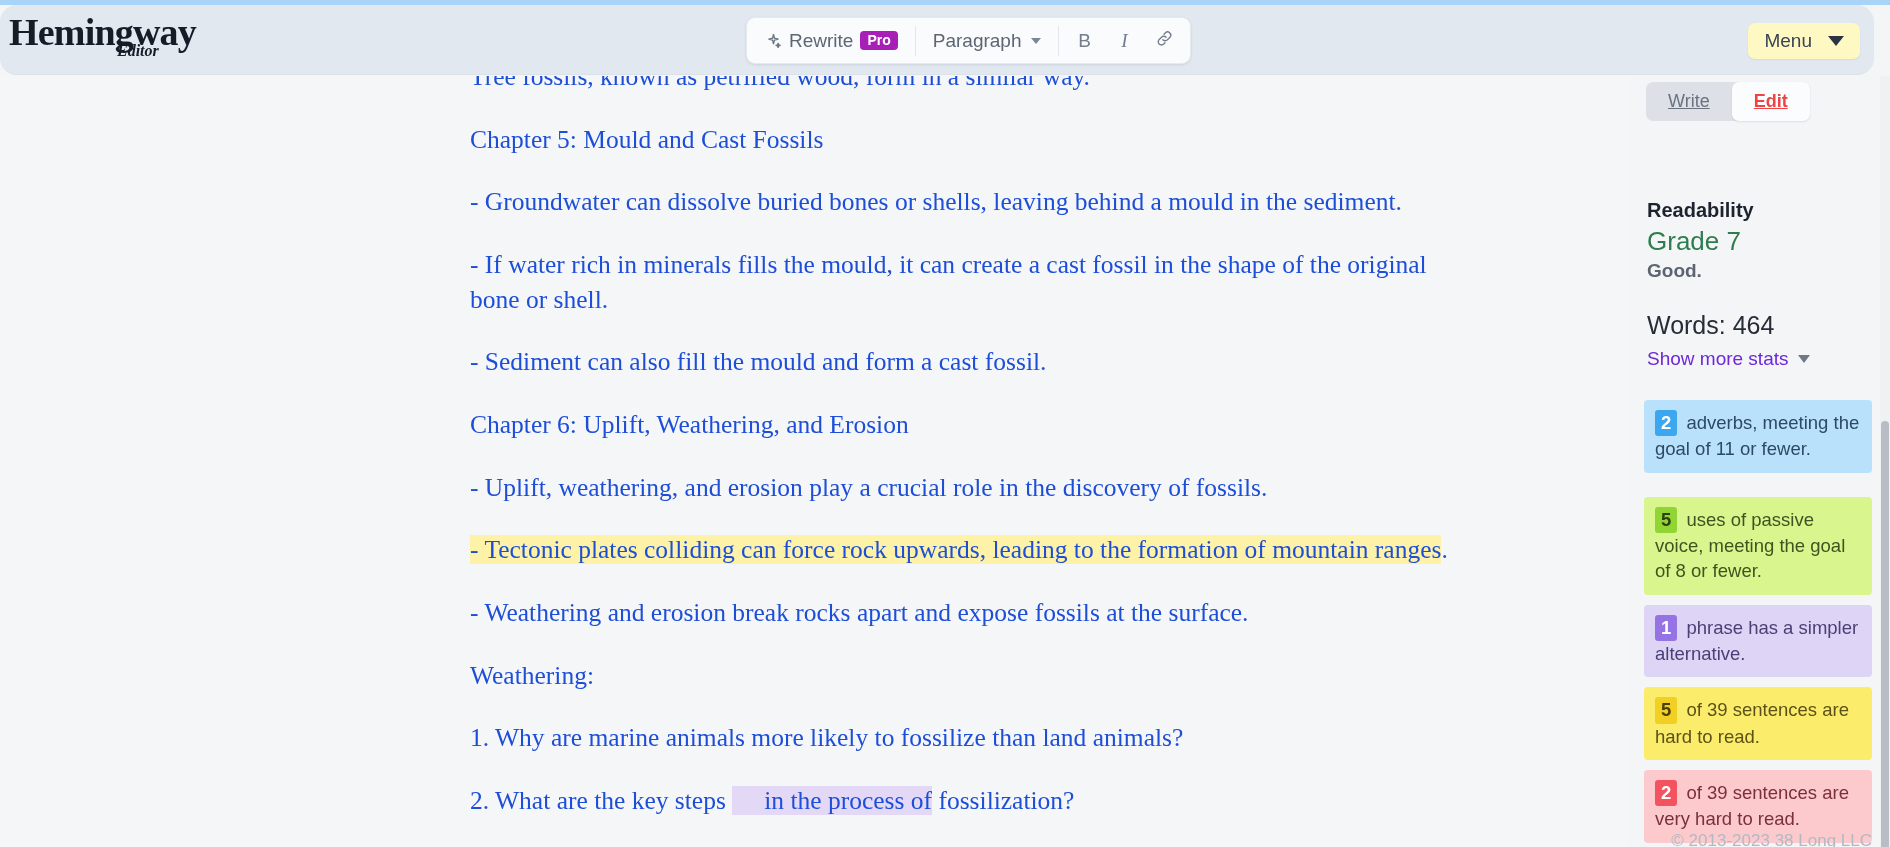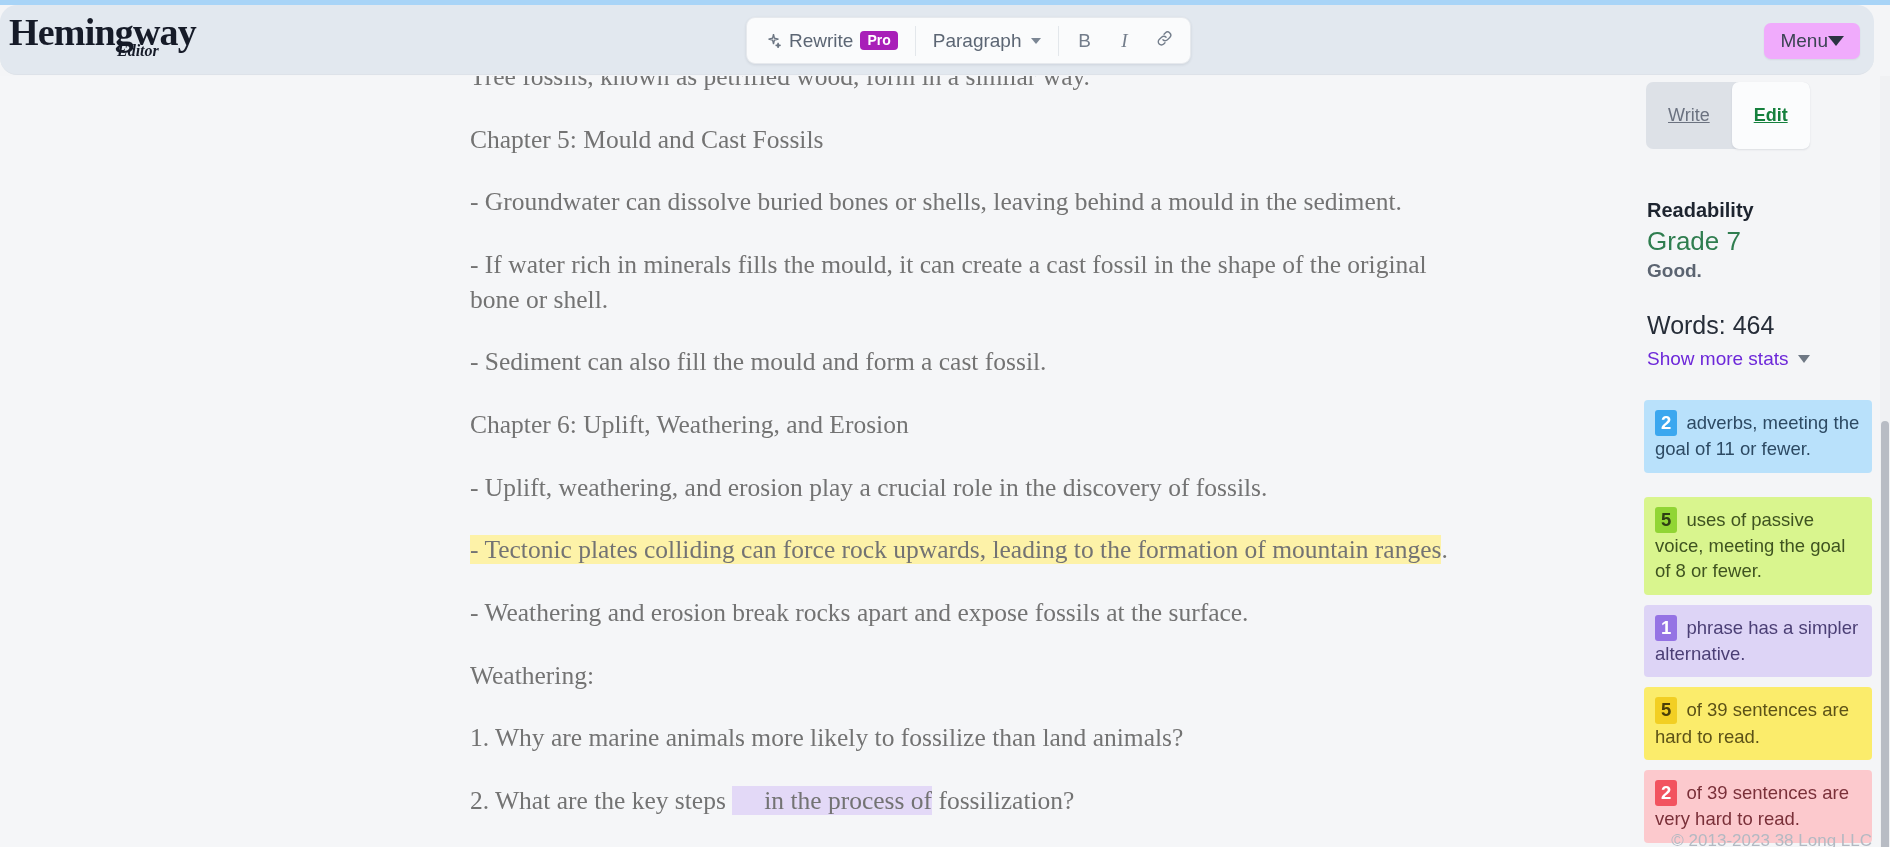--- a/index.html
+++ b/index.html
@@ -78,23 +78,23 @@
   .tb-icon {
     width: 40px; height: 35px;
     display: flex; align-items: center; justify-content: center;
     color: #737d8b; font-size: 19px;
     border-radius: 6px; cursor: pointer;
   }
 
   
   .menu-btn {
     position: absolute; right: 14px; top: 18px;
-    display: flex; align-items: center; 
+    display: flex; align-items: center; gap: 16px;
     height: 36px; padding: 0 16px;
-    background: #f0abfc;
+    background: #fef9c3;
     border-radius: 7px;
     color: #3b4453; font-size: 19px;
     cursor: pointer;
     box-shadow: 0 1px 2px rgba(20,30,50,.07);
   }
   .caret-solid {
     width: 0; height: 0;
     border-left: 8px solid transparent;
     border-right: 8px solid transparent;
     border-top: 10px solid #2c3442;
@@ -109,21 +109,21 @@
   }
   .doc-inner {
     padding-left: 470px;
     padding-right: 40px;
     padding-top: 0px;
   }
   .para {
     font-family: "Liberation Serif", serif;
     font-size: 25.5px;
     line-height: 1.36;
-    color: #737373;
+    color: #1d4ed8;
     max-width: 1000px;
     margin-bottom: 28px;
   }
   .para.clipped-top { margin-top: -16px; }
   .hl-yellow { background: #fdf2a8; }
   .hl-purple { background: #e3d9f7; padding-left: 32px; }
 
   
   .sidebar {
     position: absolute; right: 0; top: 76px;
@@ -132,30 +132,30 @@
     padding-left: 10px;
   }
 
   .mode-toggle {
     position: absolute; left: 16px; top: 6px;
     display: flex;
     background: #dde1e7;
     border-radius: 7px;
   }
   .mode-opt {
-    padding: 23px 22px;
+    padding: 9px 22px;
     font-size: 18px;
     color: #6b7280;
     text-decoration: underline;
     border-radius: 7px;
     cursor: pointer;
   }
   .mode-opt.active {
     background: #fbfcfd;
-    color: #15803d;
+    color: #ef4444;
     font-weight: bold;
     box-shadow: 0 1px 2px rgba(20,30,50,.10);
   }
 
   .read-title {
     position: absolute; left: 17px; top: 123px;
     font-size: 20px; font-weight: bold; color: #1d242f;
   }
   .read-grade {
     position: absolute; left: 17px; top: 150px;

